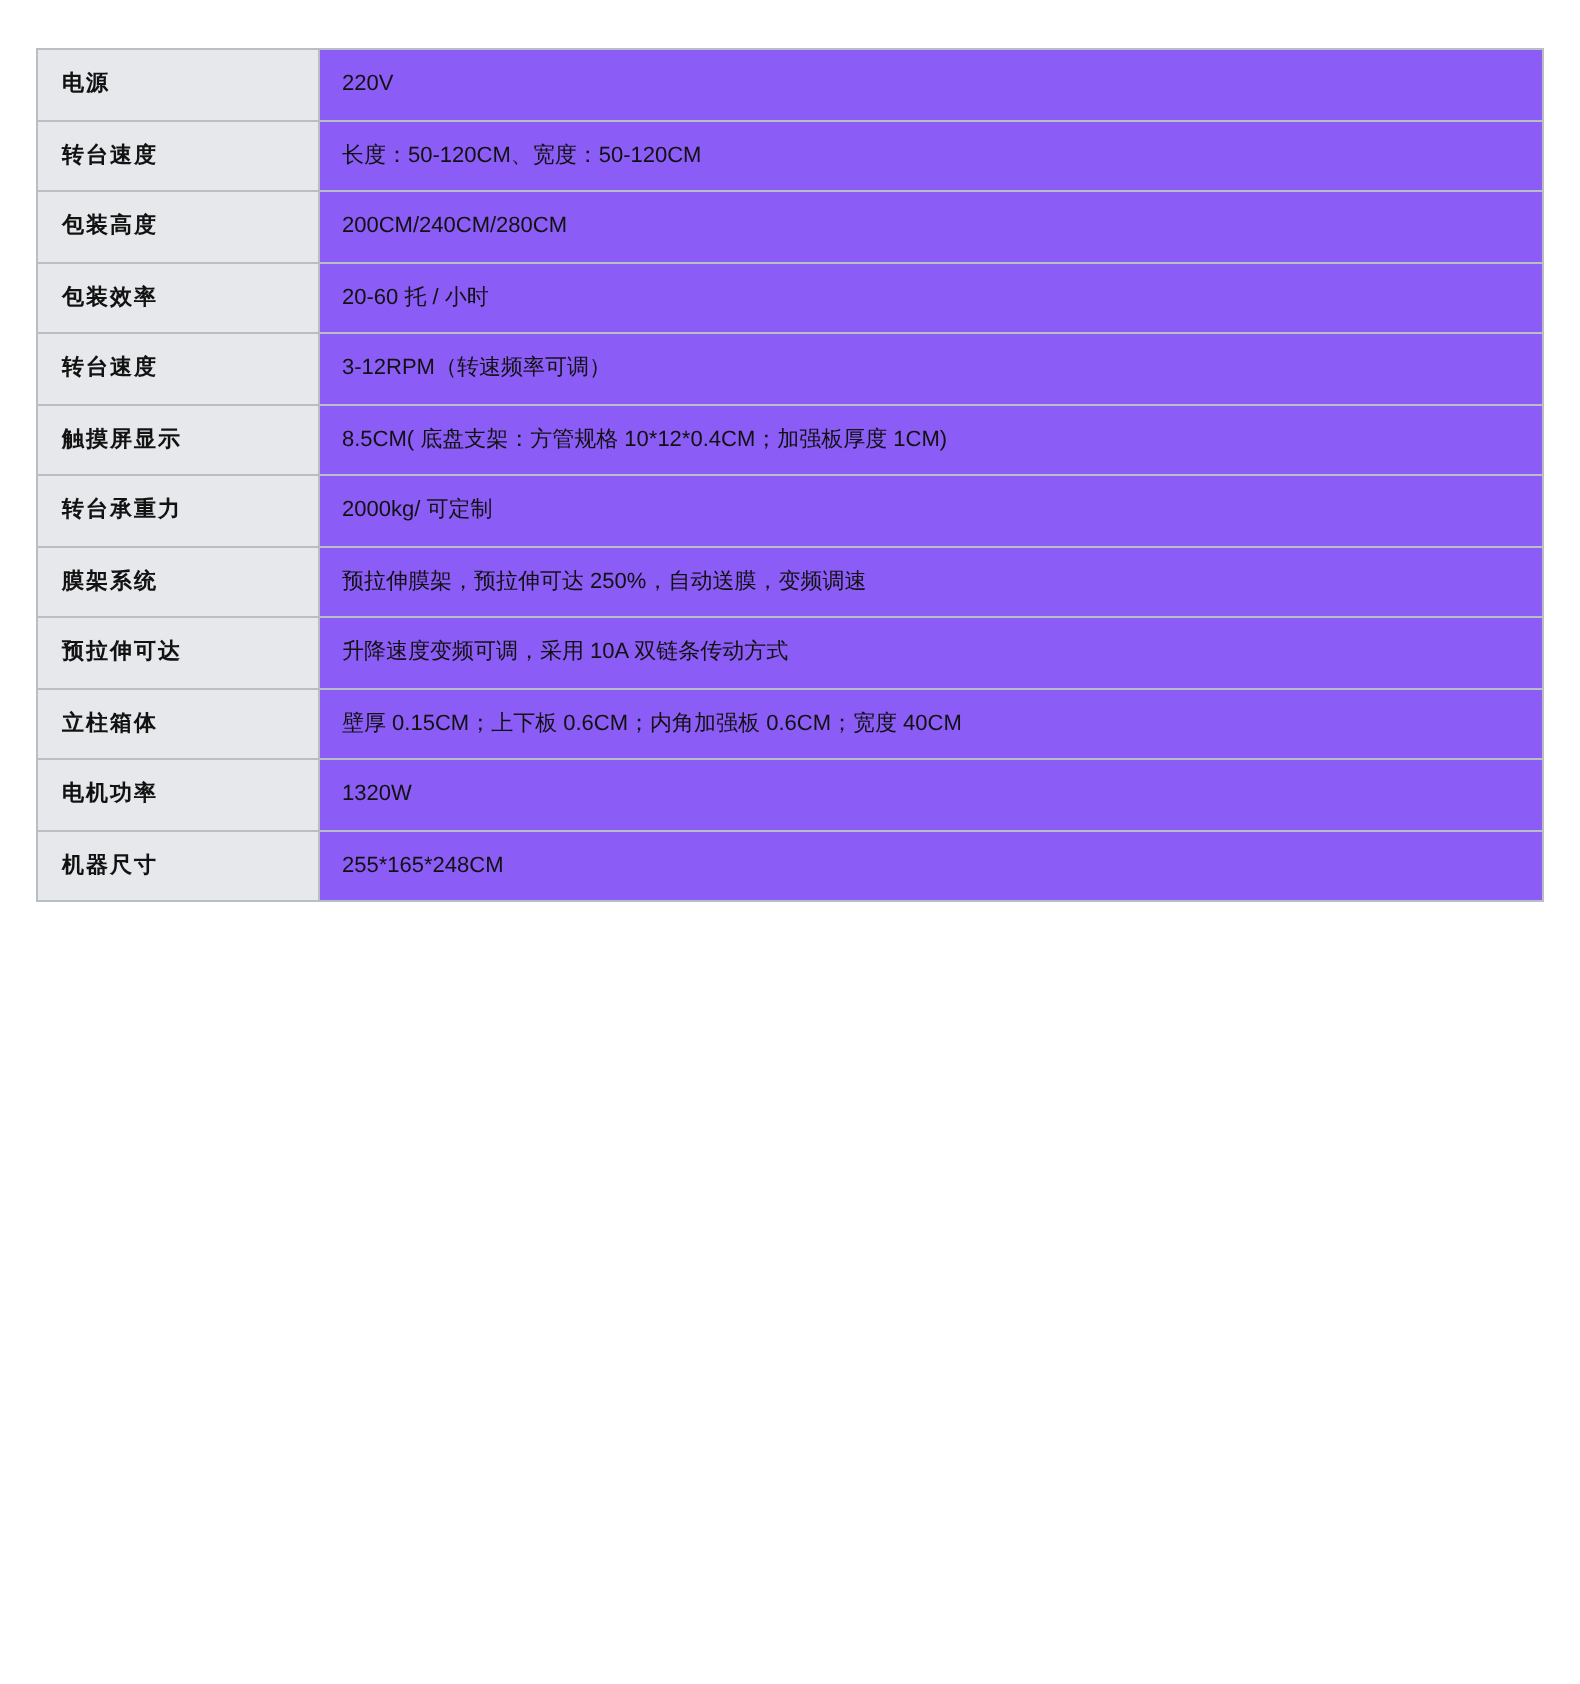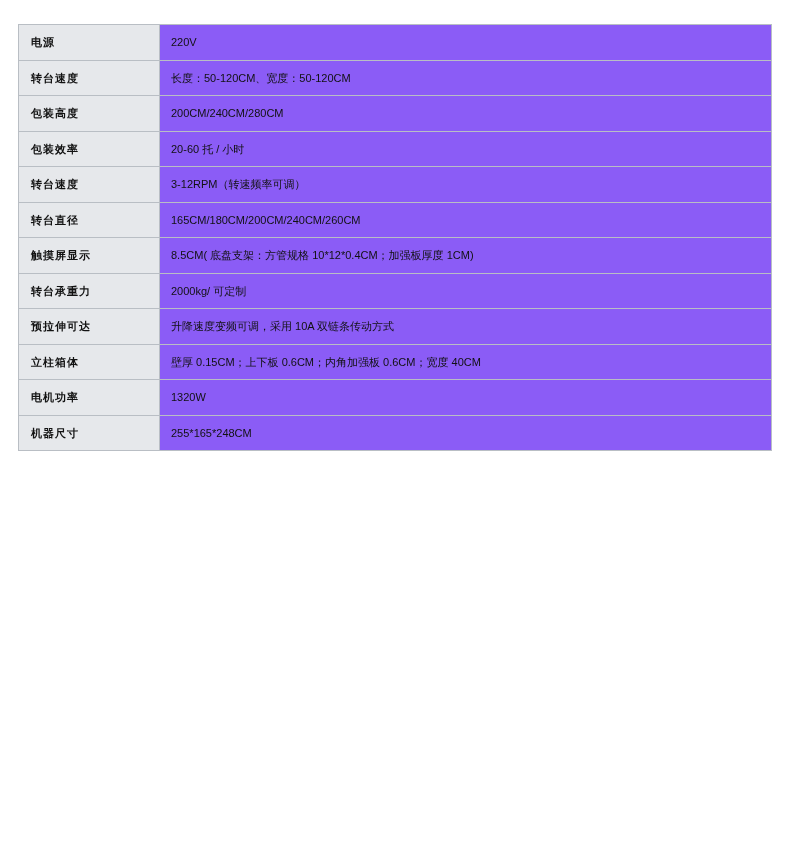--- a/index.html
+++ b/index.html
@@ -83,30 +83,30 @@
       </tr>
       <tr>
         <td class="label-cell">包装效率</td>
         <td class="value-cell">20-60 托 / 小时</td>
       </tr>
       <tr>
         <td class="label-cell">转台速度</td>
         <td class="value-cell">3-12RPM（转速频率可调）</td>
       </tr>
       <tr>
-        <td class="label-cell">转台直径</td>
-        <td class="value-cell">165CM/180CM/200CM/240CM/260CM</td>
-      </tr>
-      <tr>
         <td class="label-cell">触摸屏显示</td>
         <td class="value-cell">8.5CM( 底盘支架：方管规格 10*12*0.4CM；加强板厚度 1CM)</td>
       </tr>
       <tr>
         <td class="label-cell">转台承重力</td>
         <td class="value-cell">2000kg/ 可定制</td>
+      </tr>
+      <tr>
+        <td class="label-cell">膜架系统</td>
+        <td class="value-cell">预拉伸膜架，预拉伸可达 250%，自动送膜，变频调速</td>
       </tr>
       <tr>
         <td class="label-cell">预拉伸可达</td>
         <td class="value-cell">升降速度变频可调，采用 10A 双链条传动方式</td>
       </tr>
       <tr>
         <td class="label-cell">立柱箱体</td>
         <td class="value-cell">壁厚 0.15CM；上下板 0.6CM；内角加强板 0.6CM；宽度 40CM</td>
       </tr>
       <tr>

